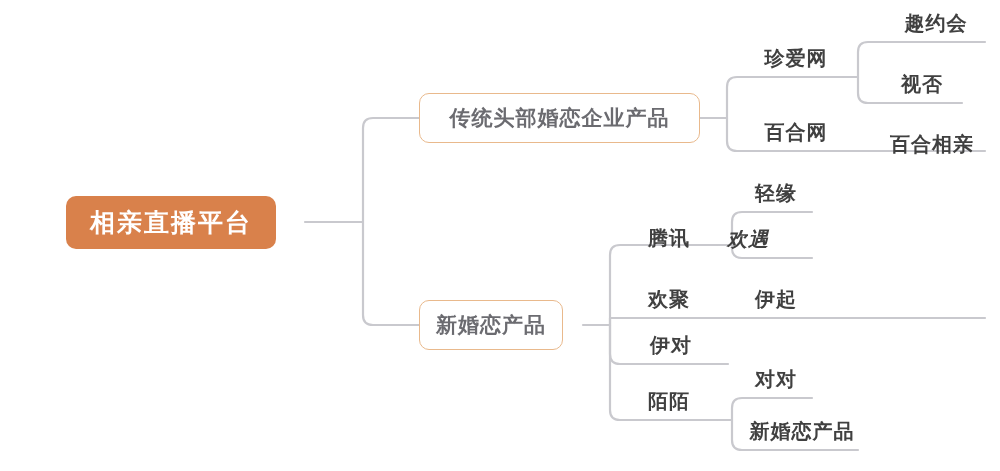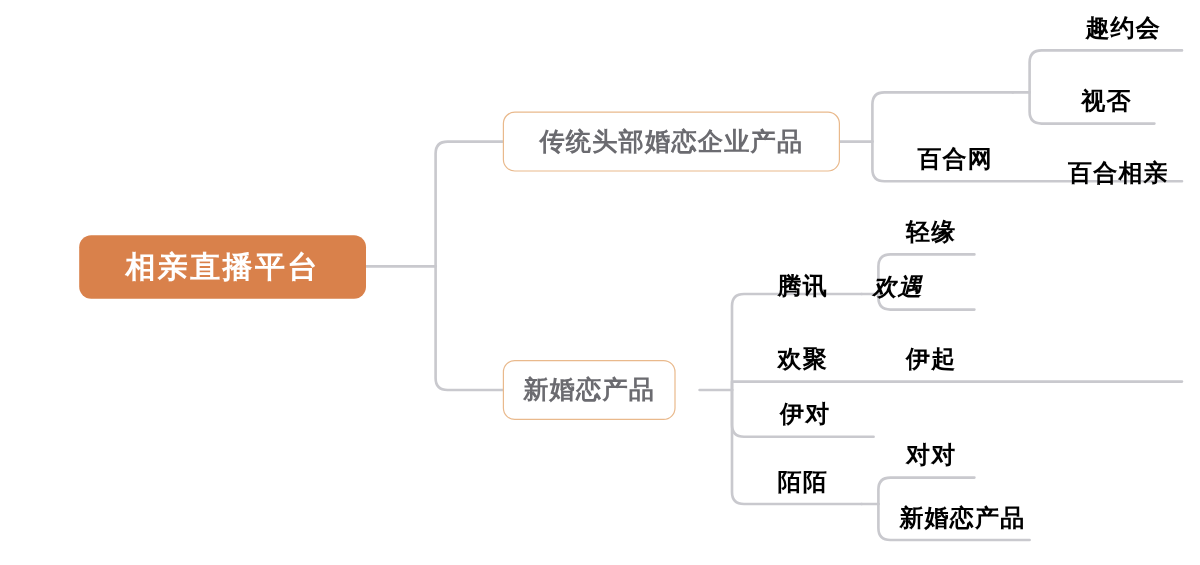--- a/index.html
+++ b/index.html
@@ -46,21 +46,21 @@
     background: #ffffff;
     color: #6b6b70;
     border: 1.6px solid #e9b98c;
     border-radius: 10px;
     font-size: 21px;
     font-weight: 700;
     letter-spacing: 1px;
   }
   
   .node.leaf {
-    color: #000000;
+    color: #404040;
     font-size: 20px;
     font-weight: 700;
     background: transparent;
     border: none;
     letter-spacing: 1px;
   }
 </style>
 </head>
 <body>
 
@@ -91,26 +91,27 @@
       <path d="M 732 245 L 732 222 Q 732 212 742 212 L 812 212"></path>
       <path d="M 732 245 L 732 248 Q 732 258 742 258 L 812 258"></path>
 
       <path d="M 718 420 L 732 420"></path>
       <path d="M 732 420 L 732 408 Q 732 398 742 398 L 812 398"></path>
       <path d="M 732 420 L 732 440 Q 732 450 742 450 L 858 450"></path>
 
     </g>
   </svg>
 
-  <div class="node root" style="left:66px; top:196px; width:239px; height:53px;">相亲直播平台</div>
+  <div class="node root" style="left:66px; top:196px; width:210px; height:53px;">相亲直播平台</div>
 
   <div class="node branch" style="left:419px; top:93px; width:281px; height:50px;">传统头部婚恋企业产品</div>
 
   <div class="node branch" style="left:419px; top:300px; width:144px; height:50px;">新婚恋产品</div>
 
+  <div class="node leaf" style="left:748px; top:43px; width:96px; height:30px;">珍爱网</div>
 
   <div class="node leaf" style="left:748px; top:117px; width:96px; height:30px;text-align:right;">百合网</div>
 
   <div class="node leaf" style="left:888px; top:8px; width:96px; height:30px;">趣约会</div>
 
   <div class="node leaf" style="left:886px; top:69px; width:72px; height:30px;">视否</div>
 
   <div class="node leaf" style="left:880px; top:117px; width:104px; height:30px;margin-top:12px;">百合相亲</div>
 
   <div class="node leaf" style="left:633px; top:211px; width:72px; height:30px;margin-top:12px;">腾讯</div>

